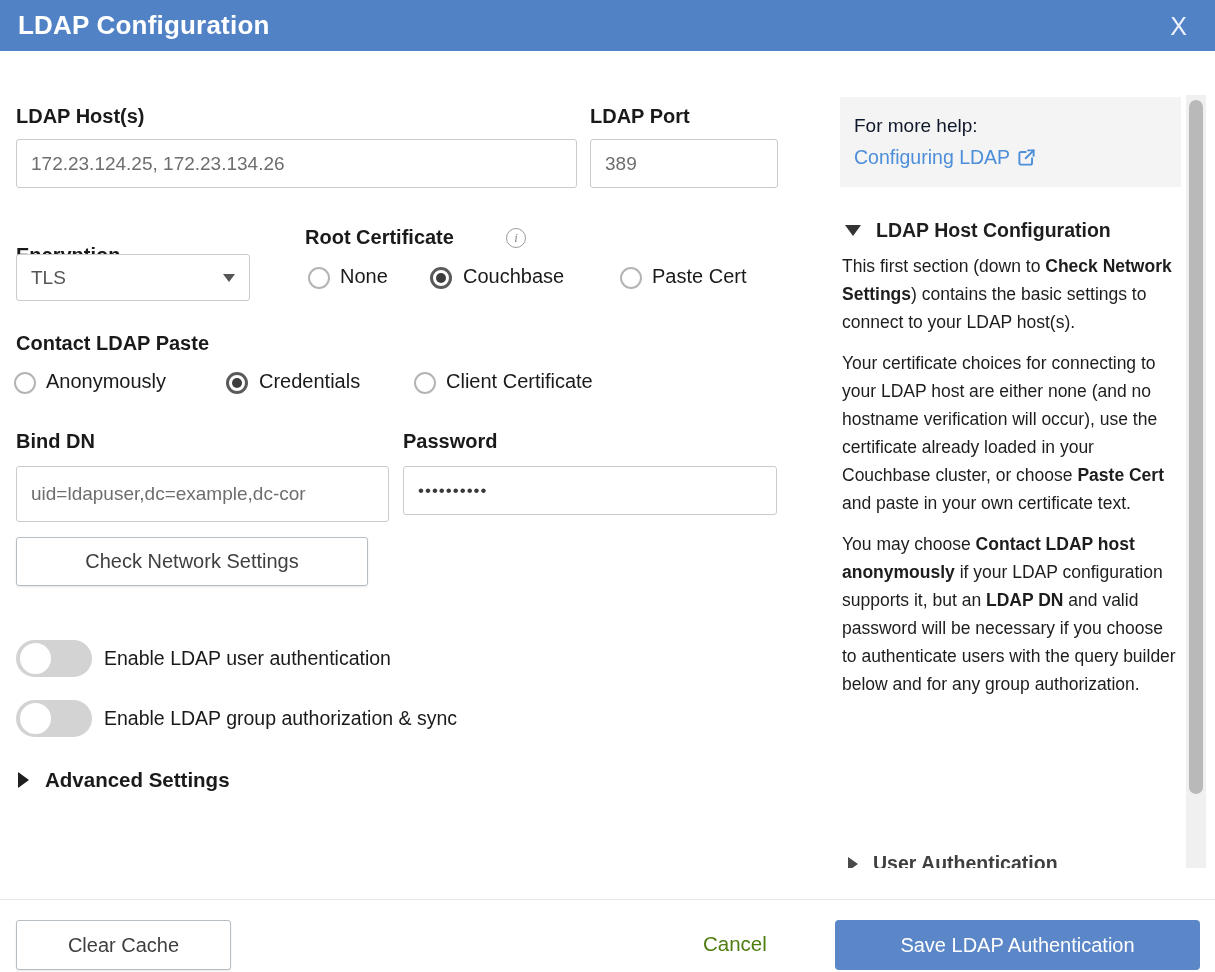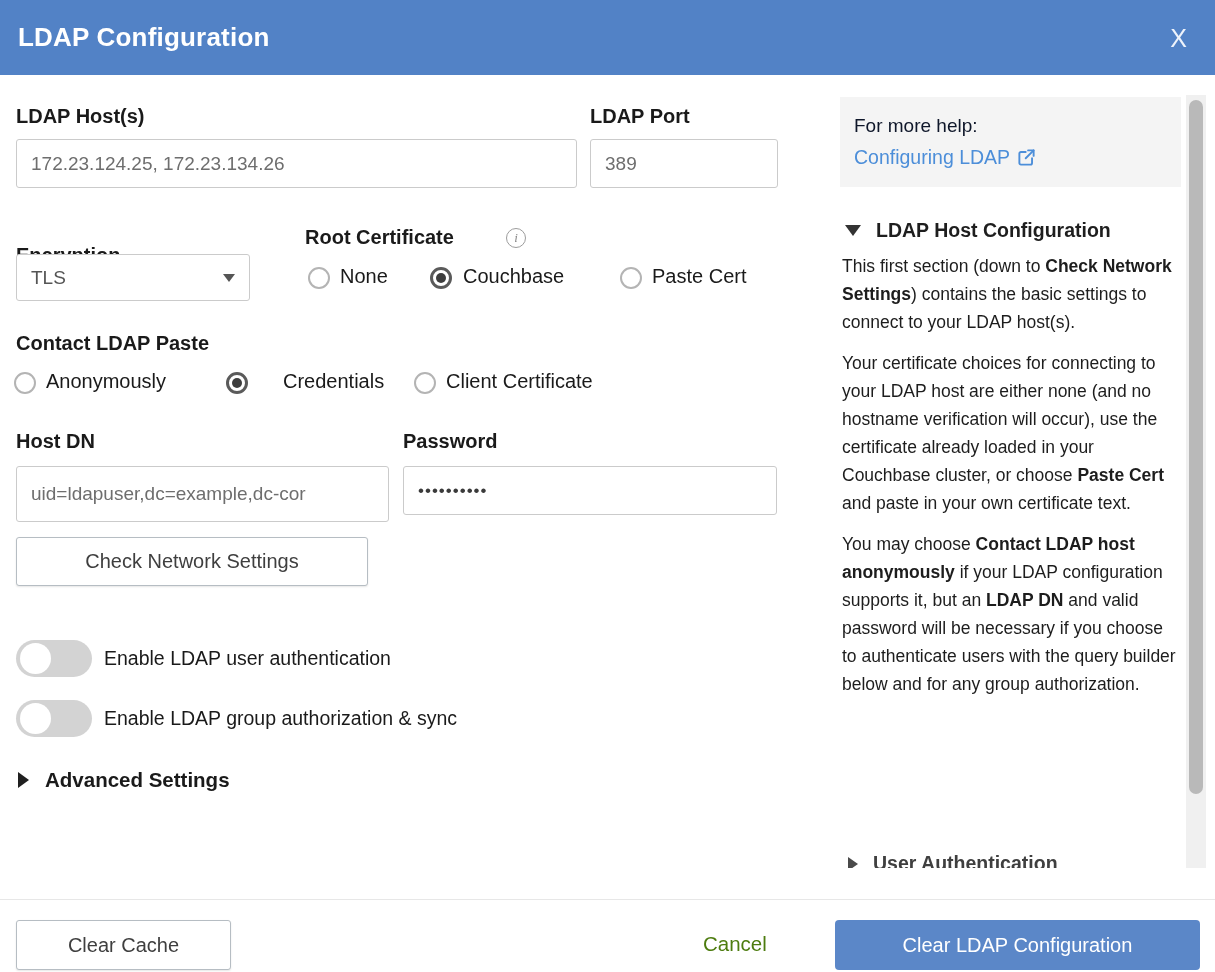--- a/index.html
+++ b/index.html
@@ -1,20 +1,20 @@
 <!DOCTYPE html>
 <html><head>
 <meta charset="utf-8">
 <style>
   * { margin:0; padding:0; box-sizing:border-box; }
   html,body { width:1215px; height:972px; background:#fff; font-family:"Liberation Sans", sans-serif; }
   .screen { position:relative; width:1215px; height:972px; background:#fff; overflow:hidden; }
 
   
-  .hdr { position:absolute; left:0; top:0; width:1215px; height:75px; background:#5282c6; display:flex; align-items:center; }
+  .hdr { position:absolute; left:0; top:0; width:1215px; height:51px; background:#5282c6; display:flex; align-items:center; }
   .hdr-title { color:#fff; font-size:26px; font-weight:600; margin-left:18px; letter-spacing:0.2px; }
   .hdr-close { position:absolute; right:28px; top:50%; transform:translateY(-50%); color:#eef3fb; font-size:25px; font-weight:400; cursor:pointer; }
 
   
   .lbl { position:absolute; font-size:20px; font-weight:700; color:#1a1a1a; }
   .inp { position:absolute; border:1px solid #cbcbcb; border-radius:3px; background:#fff; font-size:19px; color:#6e6e6e; padding:0 14px; outline:none; font-family:"Liberation Sans", sans-serif; }
   .sel { position:absolute; border:1px solid #cbcbcb; border-radius:3px; background:#fff; display:flex; align-items:center; padding:0 14px; cursor:pointer; }
   .sel-txt { font-size:19px; color:#555; flex:1; }
   .chev { width:0; height:0; border-left:6px solid transparent; border-right:6px solid transparent; border-top:8px solid #555; }
 
@@ -89,25 +89,25 @@
   <span class="rlbl" style="left:340px;top:265px;">None</span>
   <span class="radio on" style="left:430px;top:267px;"></span>
   <span class="rlbl" style="left:463px;top:265px;">Couchbase</span>
   <span class="radio" style="left:620px;top:267px;"></span>
   <span class="rlbl" style="left:652px;top:265px;">Paste Cert</span>
 
   <span class="lbl" style="left:16px;top:332px;">Contact LDAP Paste</span>
   <span class="radio" style="left:14px;top:372px;"></span>
   <span class="rlbl" style="left:46px;top:370px;">Anonymously</span>
   <span class="radio on" style="left:226px;top:372px;"></span>
-  <span class="rlbl" style="left:259px;top:370px;margin-left:24px;">Credentials</span>
+  <span class="rlbl" style="left:259px;top:370px;">Credentials</span>
   <span class="radio" style="left:414px;top:372px;"></span>
   <span class="rlbl" style="left:446px;top:370px;">Client Certificate</span>
 
-  <span class="lbl" style="left:16px;top:430px;">Host DN</span>
+  <span class="lbl" style="left:16px;top:430px;">Bind DN</span>
   <input class="inp" style="left: 16px; top: 466px; width: 373px; height: 56px;" value="uid=ldapuser,dc=example,dc-cor">
   <span class="lbl" style="left:403px;top:430px;">Password</span>
   <input class="inp" style="left: 403px; top: 466px; width: 374px; height: 49px; font-size: 17px; letter-spacing: 1px; color: rgb(58, 58, 58);" value="••••••••••">
 
   <button class="btn-sec" style="left:16px;top:537px;width:352px;height:49px;">Check Network Settings</button>
 
   <span class="tgl" style="left:16px;top:640px;">
       <span class="knob"></span>
     </span>
   <span class="tlbl" style="left:104px;top:647px;">Enable LDAP user authentication</span>
@@ -153,15 +153,15 @@
     </div>
 
     <div class="sb-track">
       <span class="sb-thumb"></span>
     </div>
   </div>
 
   <div class="ftr-line"></div>
   <button class="btn-sec" style="left:16px;top:920px;width:215px;height:50px;">Clear Cache</button>
   <span class="cancel">Cancel</span>
-  <button class="btn-pri" style="left:835px;top:920px;width:365px;height:50px;">Clear LDAP Configuration</button>
+  <button class="btn-pri" style="left:835px;top:920px;width:365px;height:50px;">Save LDAP Authentication</button>
 
 </div>
 
 </body></html>

